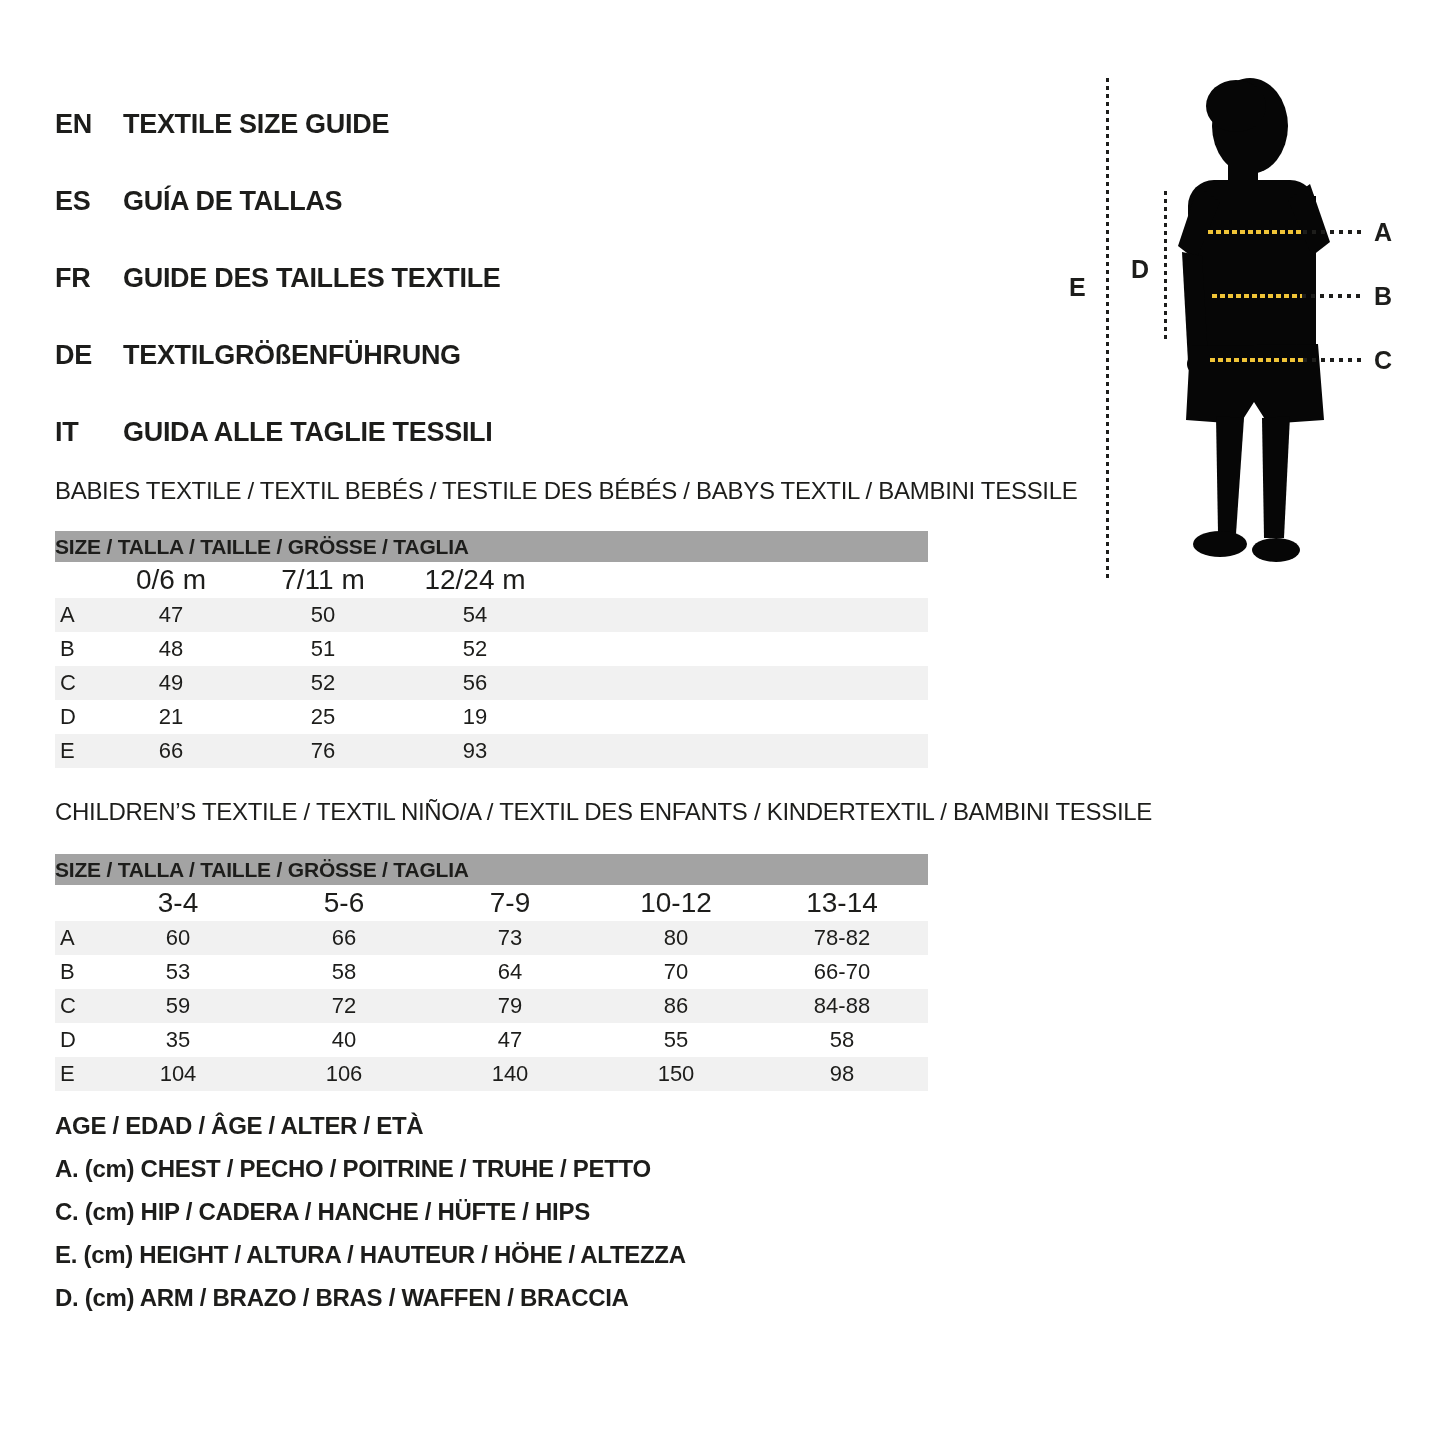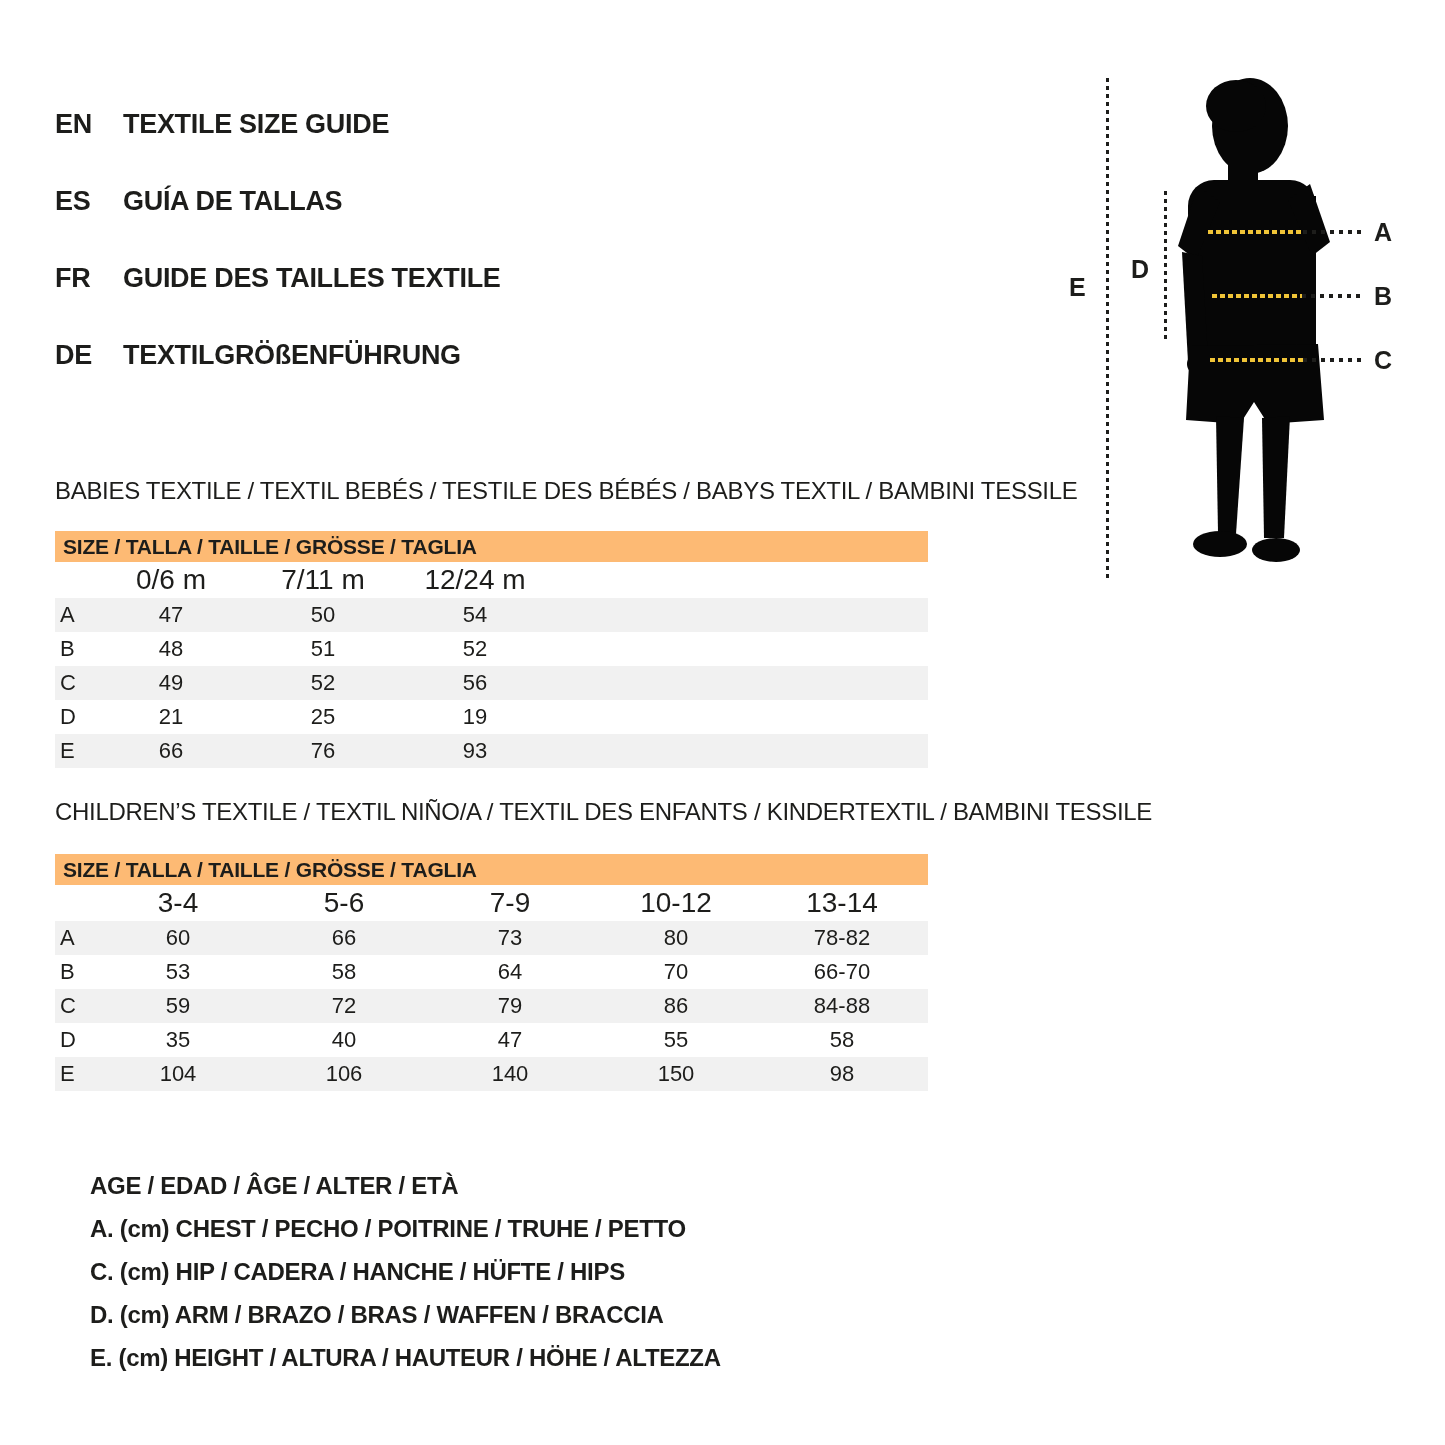--- a/index.html
+++ b/index.html
@@ -32,30 +32,30 @@
   .mc-b{left:1303px;top:358px;width:60px;}
   .silhouette{position:absolute;left:1170px;top:76px;width:170px;height:500px;}
   
   .section-title{position:absolute;left:55px;font-size:24px;font-weight:normal;letter-spacing:-0.3px;white-space:nowrap;}
   .babies-title{top:477px;}
   .children-title{top:798px;}
   
   .tblock{position:absolute;left:55px;width:873px;}
   .babies-tblock{top:531px;}
   .children-tblock{top:854px;}
-  .size-bar{height:31px;background:#fdba74;font-size:21px;font-weight:bold;line-height:31px;padding-left:8px;box-sizing:border-box;letter-spacing:-0.2px;}
+  .size-bar{height:31px;background:#a3a3a3;font-size:21px;font-weight:bold;line-height:31px;box-sizing:border-box;letter-spacing:-0.2px;}
   .b-grid{display:grid;grid-template-columns:40px 152px 152px 152px;}
   .c-grid{display:grid;grid-template-columns:40px 166px 166px 166px 166px 166px;}
   .thead-row{height:36px;align-items:center;font-size:28px;}
   .trow{height:34px;align-items:center;font-size:22px;}
   .stripe{background:#f1f1f1;}
   .cell{text-align:center;}
   .rlabel{text-align:left;padding-left:5px;}
   
-  .legend-block{position:absolute;left:55px;top:1164px;margin-left:35px;}
+  .legend-block{position:absolute;left:55px;top:1104px;}
   .legend-line{display:flex;align-items:center;height:43px;font-size:24px;font-weight:bold;letter-spacing:-0.3px;white-space:nowrap;}
 </style>
 </head>
 <body>
 
 <div class="page">
 
   <div class="header-block">
     <div class="lang-row">
       <span class="lang-code">EN</span>
@@ -65,20 +65,24 @@
       <span class="lang-code">ES</span>
       <span class="lang-title">GUÍA DE TALLAS</span>
     </div>
     <div class="lang-row">
       <span class="lang-code">FR</span>
       <span class="lang-title">GUIDE DES TAILLES TEXTILE</span>
     </div>
     <div class="lang-row">
       <span class="lang-code">DE</span>
       <span class="lang-title">TEXTILGRÖßENFÜHRUNG</span>
+    </div>
+    <div class="lang-row">
+      <span class="lang-code">IT</span>
+      <span class="lang-title">GUIDA ALLE TAGLIE TESSILI</span>
     </div>
   </div>
 
   <div class="vline vline-e"></div>
   <div class="vline vline-d"></div>
 
   <svg class="silhouette" viewBox="0 0 170 500" xmlns="http://www.w3.org/2000/svg" aria-hidden="true">
     <g fill="#060606">
       <ellipse cx="80" cy="50" rx="38" ry="48"></ellipse>
       <ellipse cx="66" cy="30" rx="30" ry="26"></ellipse>
@@ -203,17 +207,17 @@
       <div class="cell">140</div>
       <div class="cell">150</div>
       <div class="cell">98</div>
     </div>
   </div>
 
   <div class="legend-block">
     <div class="legend-line">AGE / EDAD / ÂGE / ALTER / ETÀ</div>
     <div class="legend-line">A. (cm) CHEST / PECHO / POITRINE / TRUHE / PETTO</div>
     <div class="legend-line">C. (cm) HIP / CADERA / HANCHE / HÜFTE / HIPS</div>
+    <div class="legend-line">E. (cm) HEIGHT / ALTURA / HAUTEUR / HÖHE / ALTEZZA</div>
     <div class="legend-line">D. (cm) ARM / BRAZO / BRAS / WAFFEN / BRACCIA</div>
-    <div class="legend-line">E. (cm) HEIGHT / ALTURA / HAUTEUR / HÖHE / ALTEZZA</div>
   </div>
 
 </div>
 
 </body></html>

